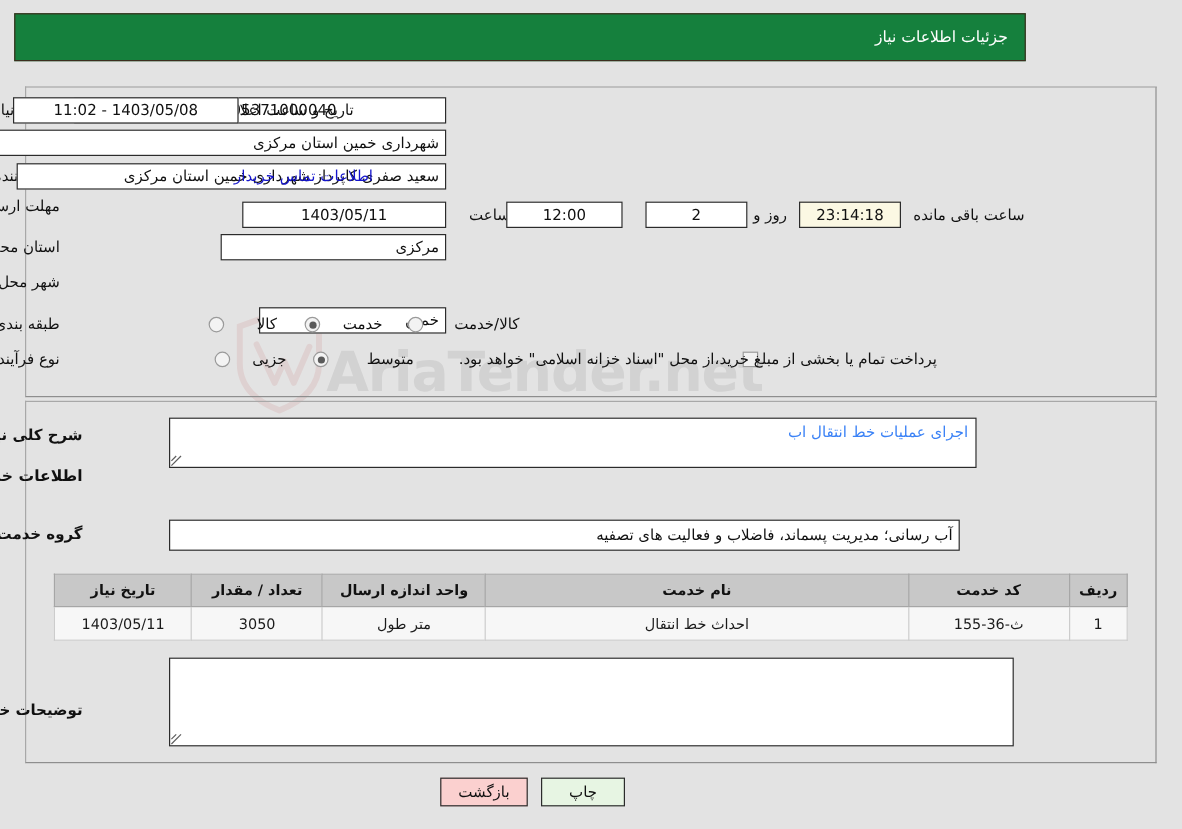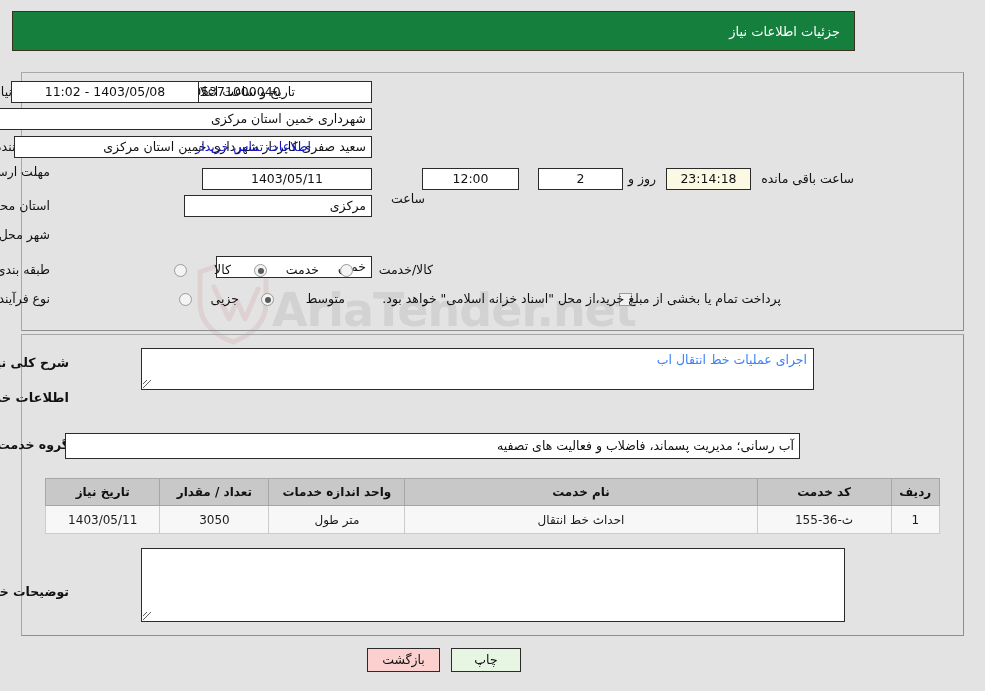--- a/index.html
+++ b/index.html
@@ -275,21 +275,21 @@
 
 <div class="lbl" style="right:935px; top:111px;">نام دستگاه خریدار:</div>
 <div class="fld right" style="right:613px; top:108px; width:385px;">شهرداری خمین استان مرکزی</div>
 
 <div class="lbl" style="right:935px; top:139px;">ایجاد کننده درخواست:</div>
 <div class="fld right" style="right:613px; top:136px; width:358px;">سعید صفری کاپرداز شهرداری خمین استان مرکزی</div>
 <div class="link" style="right:674px; top:139px;">اطلاعات تماس خریدار</div>
 
 <div class="lbl" style="right:935px; top:164px; line-height:15px; text-align:right;">مهلت ارسال پاسخ: تا تاریخ:</div>
 <div class="fld center" style="right:613px; top:168px; width:170px;">1403/05/11</div>
-<div class="plain" style="right:560px; top:171px;margin-top:20px;">ساعت</div>
+<div class="plain" style="right:560px; top:171px;">ساعت</div>
 <div class="fld center" style="right:466px; top:168px; width:97px;">12:00</div>
 <div class="fld center" style="right:362px; top:168px; width:85px;">2</div>
 <div class="plain" style="right:329px; top:171px;">روز و</div>
 <div class="fld timer" style="right:234px; top:168px; width:85px;">23:14:18</div>
 <div class="plain" style="right:131px; top:171px;">ساعت باقی مانده</div>
 
 <div class="lbl" style="right:935px; top:198px;">استان محل تحویل:</div>
 <div class="fld right" style="right:613px; top:195px; width:188px;">مرکزی</div>
 
 <div class="lbl" style="right:935px; top:227px;">شهر محل تحویل:</div>
@@ -319,29 +319,29 @@
 <div class="grip" style="right:833px; top:378px;">
   <svg viewBox="0 0 10 10" width="10" height="10">
     <line x1="1" y1="9" x2="9" y2="1" stroke="#5d5d5d" stroke-width="1"></line>
     <line x1="1" y1="5" x2="5" y2="1" stroke="#5d5d5d" stroke-width="1"></line>
   </svg>
 </div>
 
 <div class="section-head" style="right:916px; top:390px;">اطلاعات خدمات مورد نیاز</div>
 
 <div class="lbl bold-lbl" style="right:916px; top:437px;">گروه خدمت:</div>
-<div class="fld right" style="right:185px; top:433px; width:735px; height:26px; line-height:24px;">آب رسانی؛ مدیریت پسماند، فاضلاب و فعالیت های تصفیه</div>
+<div class="fld right" style="right:185px; top:433px; width:659px; height:26px; line-height:24px;">آب رسانی؛ مدیریت پسماند، فاضلاب و فعالیت های تصفیه</div>
 
 <table class="tbl">
   <thead>
     <tr>
       <th style="width:36px;">ردیف</th>
       <th style="width:130px;">کد خدمت</th>
       <th style="width:383px;">نام خدمت</th>
-      <th style="width:135px;">واحد اندازه خدمات</th>
+      <th style="width:135px;">واحد اندازه ارسال</th>
       <th style="width:105px;">تعداد / مقدار</th>
       <th style="width:106px;">تاریخ نیاز</th>
     </tr>
   </thead>
   <tbody>
     <tr>
       <td>1</td>
       <td>ث-36-155</td>
       <td>احداث خط انتقال</td>
       <td>متر طول</td>

